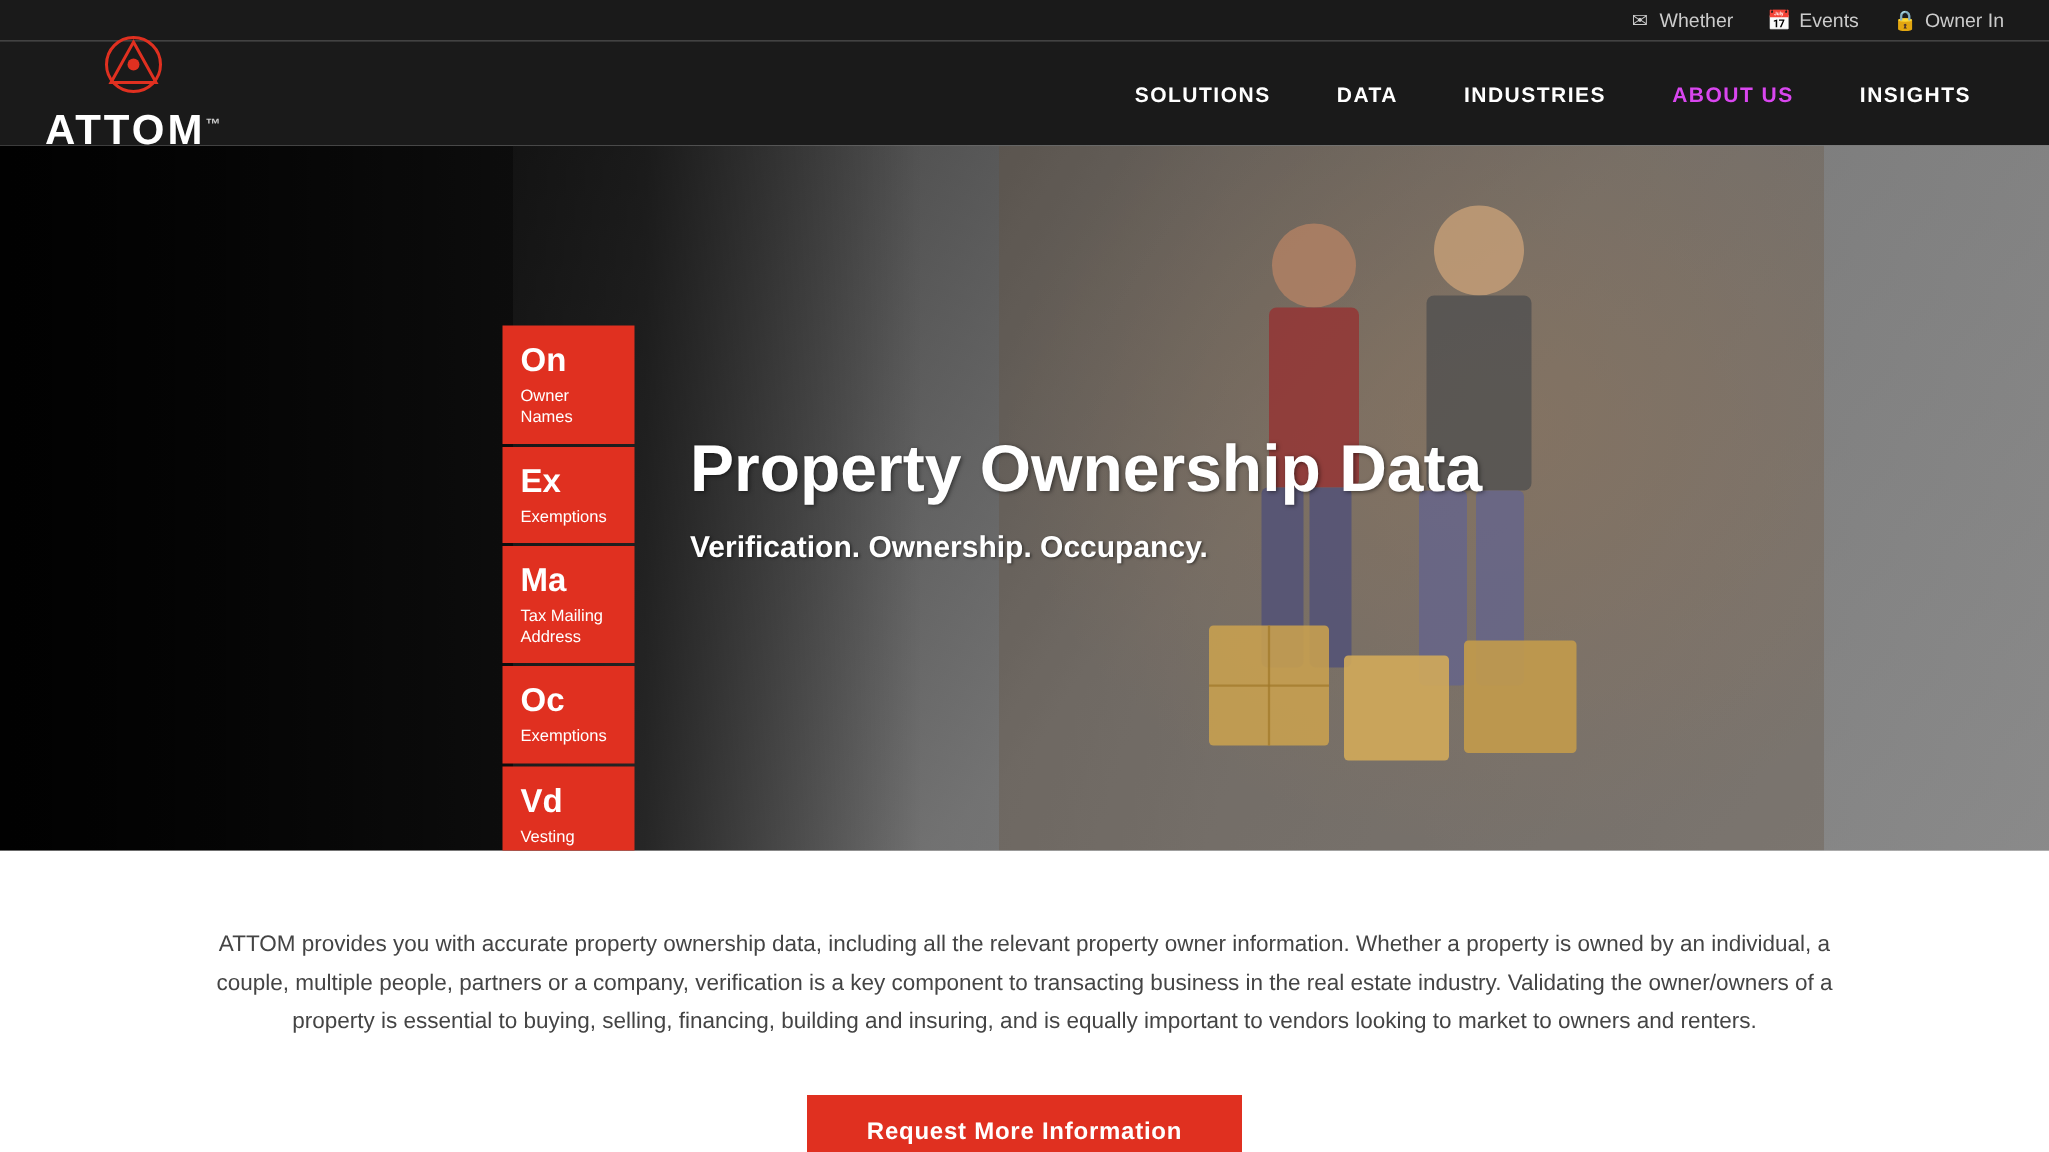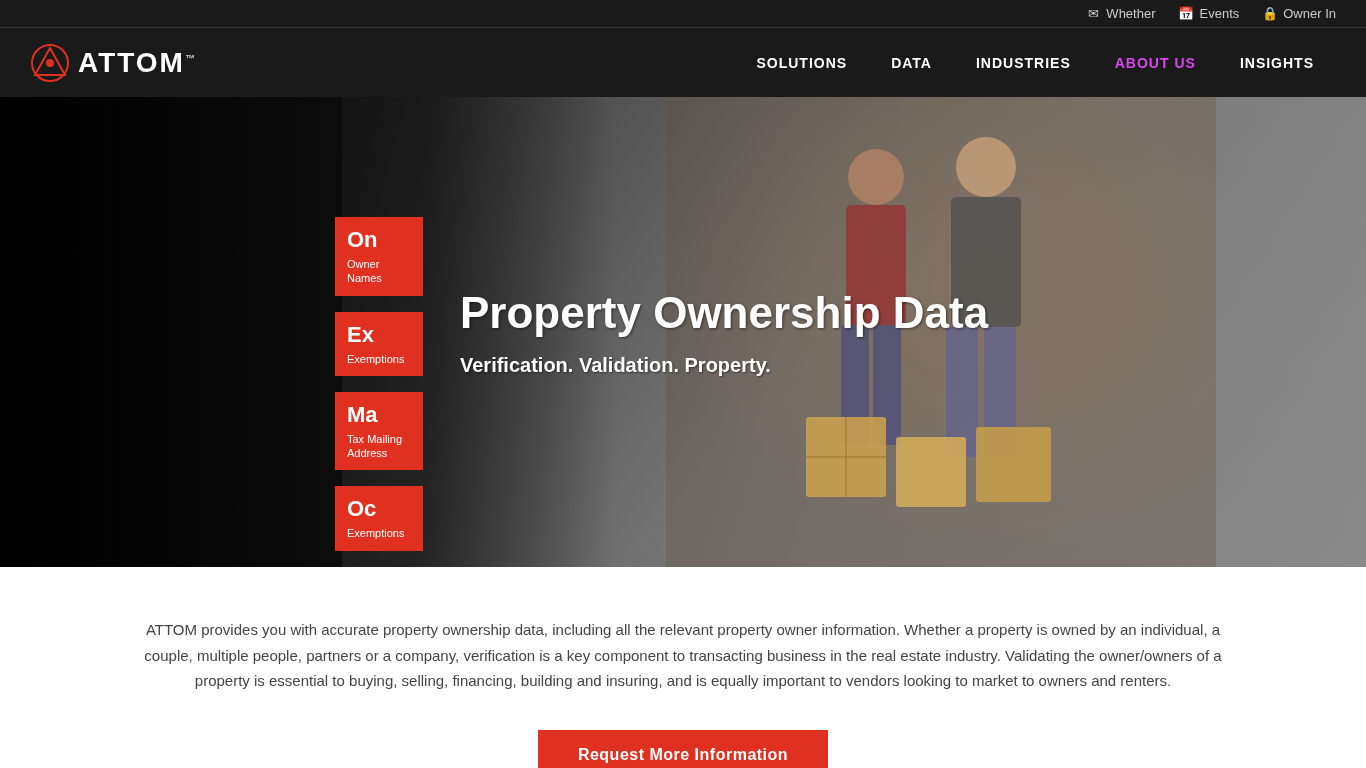--- a/index.html
+++ b/index.html
@@ -38,20 +38,21 @@
       align-items: center;
       padding: 0 30px;
       height: 70px;
       border-top: 1px solid #333;
     }
     .logo {
       display: flex;
       align-items: center;
       gap: 8px;
       margin-right: auto;
+      flex-direction: column;
     }
     .logo-icon {
       width: 40px;
       height: 40px;
     }
     .logo-text {
       color: #fff;
       font-size: 28px;
       font-weight: 900;
       letter-spacing: 2px;
@@ -118,21 +119,21 @@
       background: linear-gradient(to right, rgba(0,0,0,0.95) 0%, rgba(0,0,0,0.6) 70%, transparent 100%);
     }
 
     
     .sidebar-cards {
       position: absolute;
       left: 335px;
       top: 120px;
       display: flex;
       flex-direction: column;
-      gap: 16px;
+      gap: 2px;
       z-index: 10;
     }
     .sidebar-card {
       background: #e03020;
       color: #fff;
       width: 88px;
       padding: 10px 12px;
       cursor: pointer;
     }
     .sidebar-card-abbr {
@@ -277,20 +278,20 @@
       <span class="sidebar-card-label">Exemptions</span>
     </div>
     <div class="sidebar-card">
       <span class="sidebar-card-abbr">Vd</span>
       <span class="sidebar-card-label">Vesting Details</span>
     </div>
   </div>
 
   <div class="hero-content">
     <h1 class="hero-title">Property Ownership Data</h1>
-    <p class="hero-subtitle">Verification. Validation. Property.</p>
+    <p class="hero-subtitle">Verification. Ownership. Occupancy.</p>
   </div>
 </section>
 
 <section class="body-section">
   <p class="body-text">ATTOM provides you with accurate property ownership data, including all the relevant property owner information. Whether a property is owned by an individual, a couple, multiple people, partners or a company, verification is a key component to transacting business in the real estate industry. Validating the owner/owners of a property is essential to buying, selling, financing, building and insuring, and is equally important to vendors looking to market to owners and renters.</p>
   <button class="cta-button">Request More Information</button>
 </section>
 
 </body></html>

